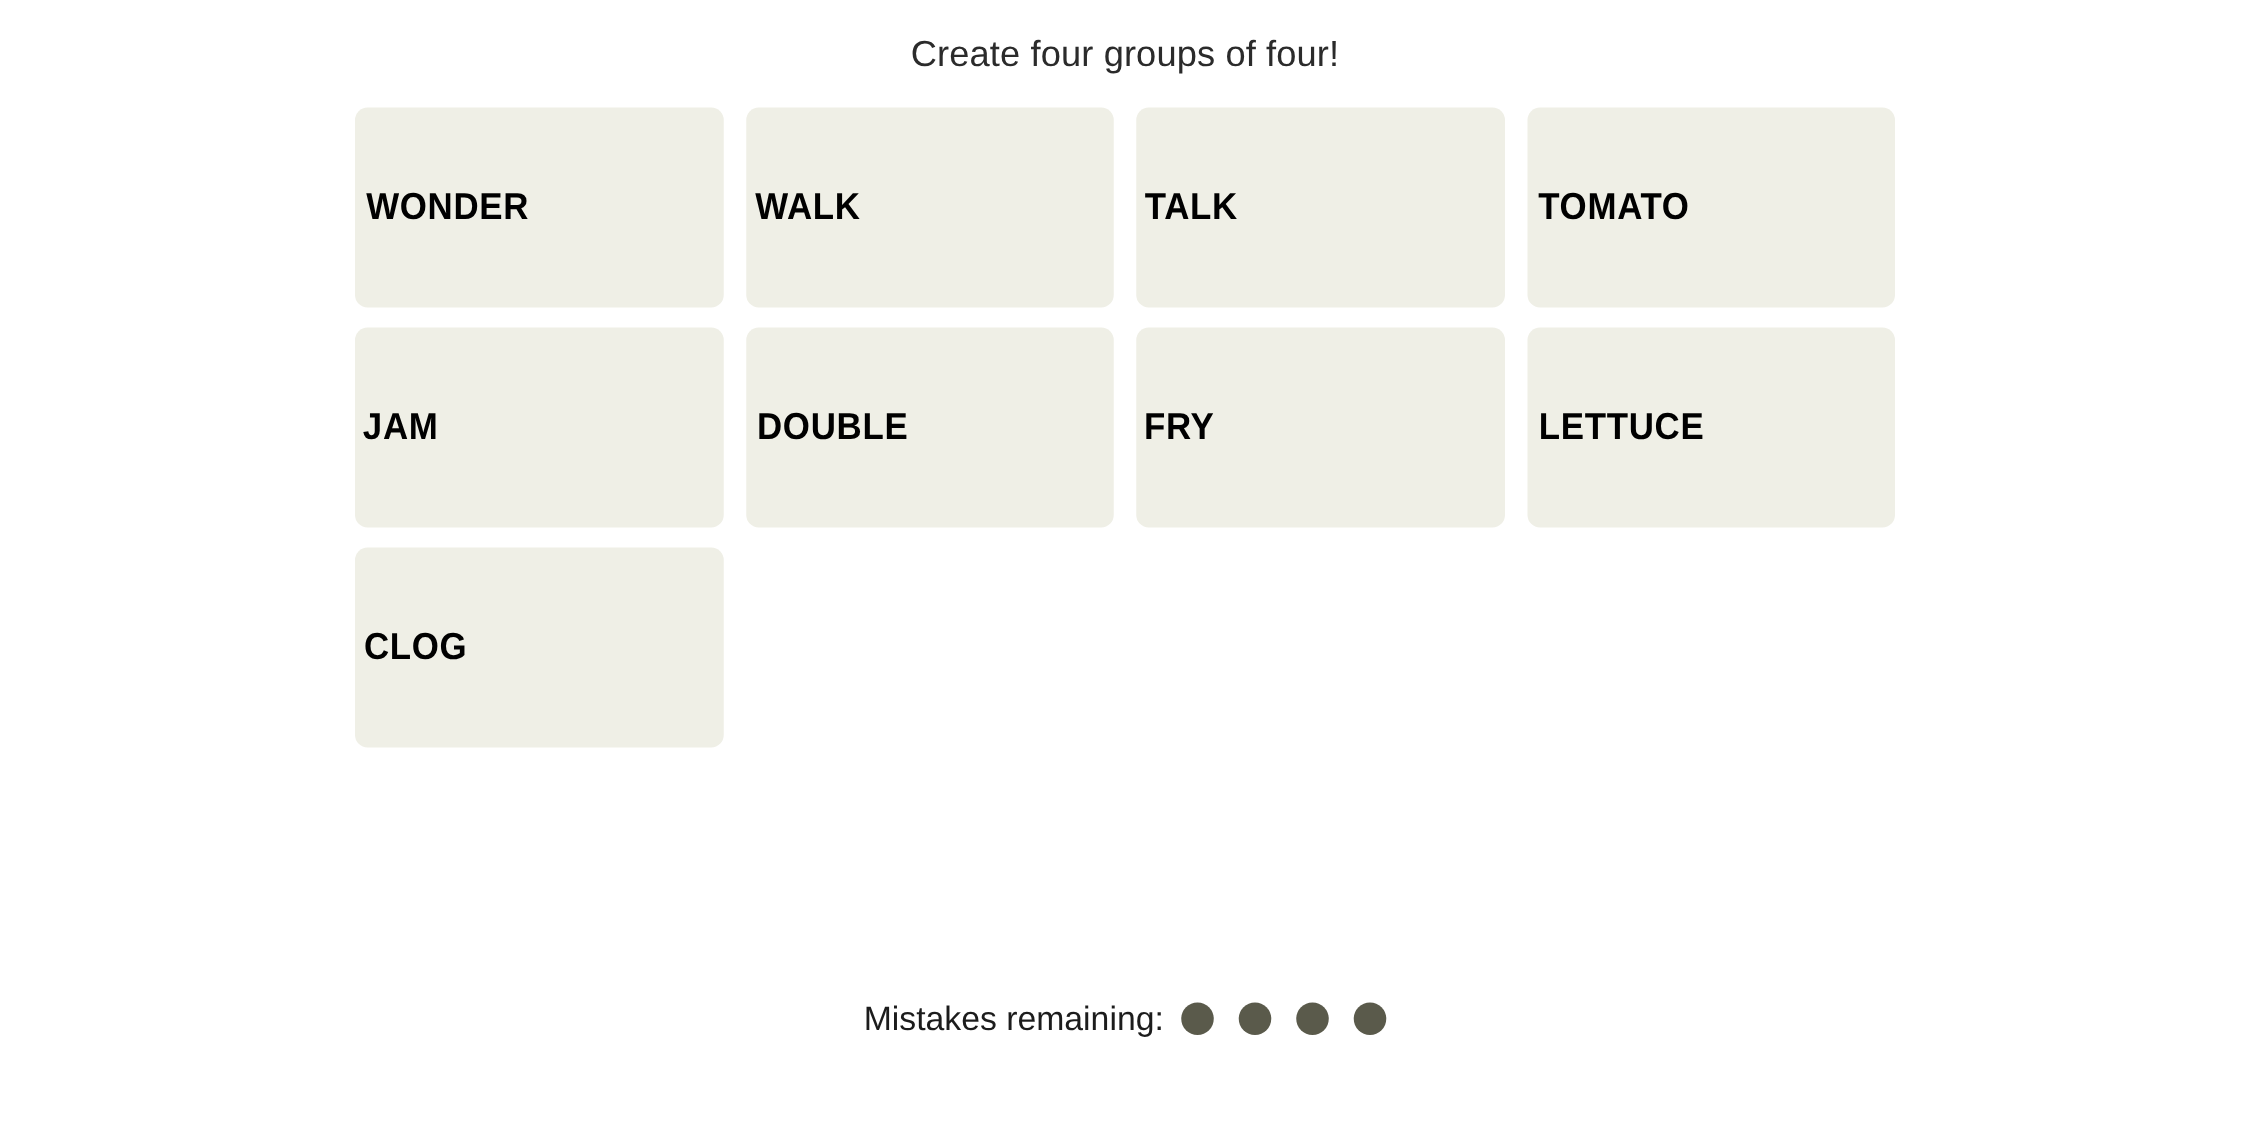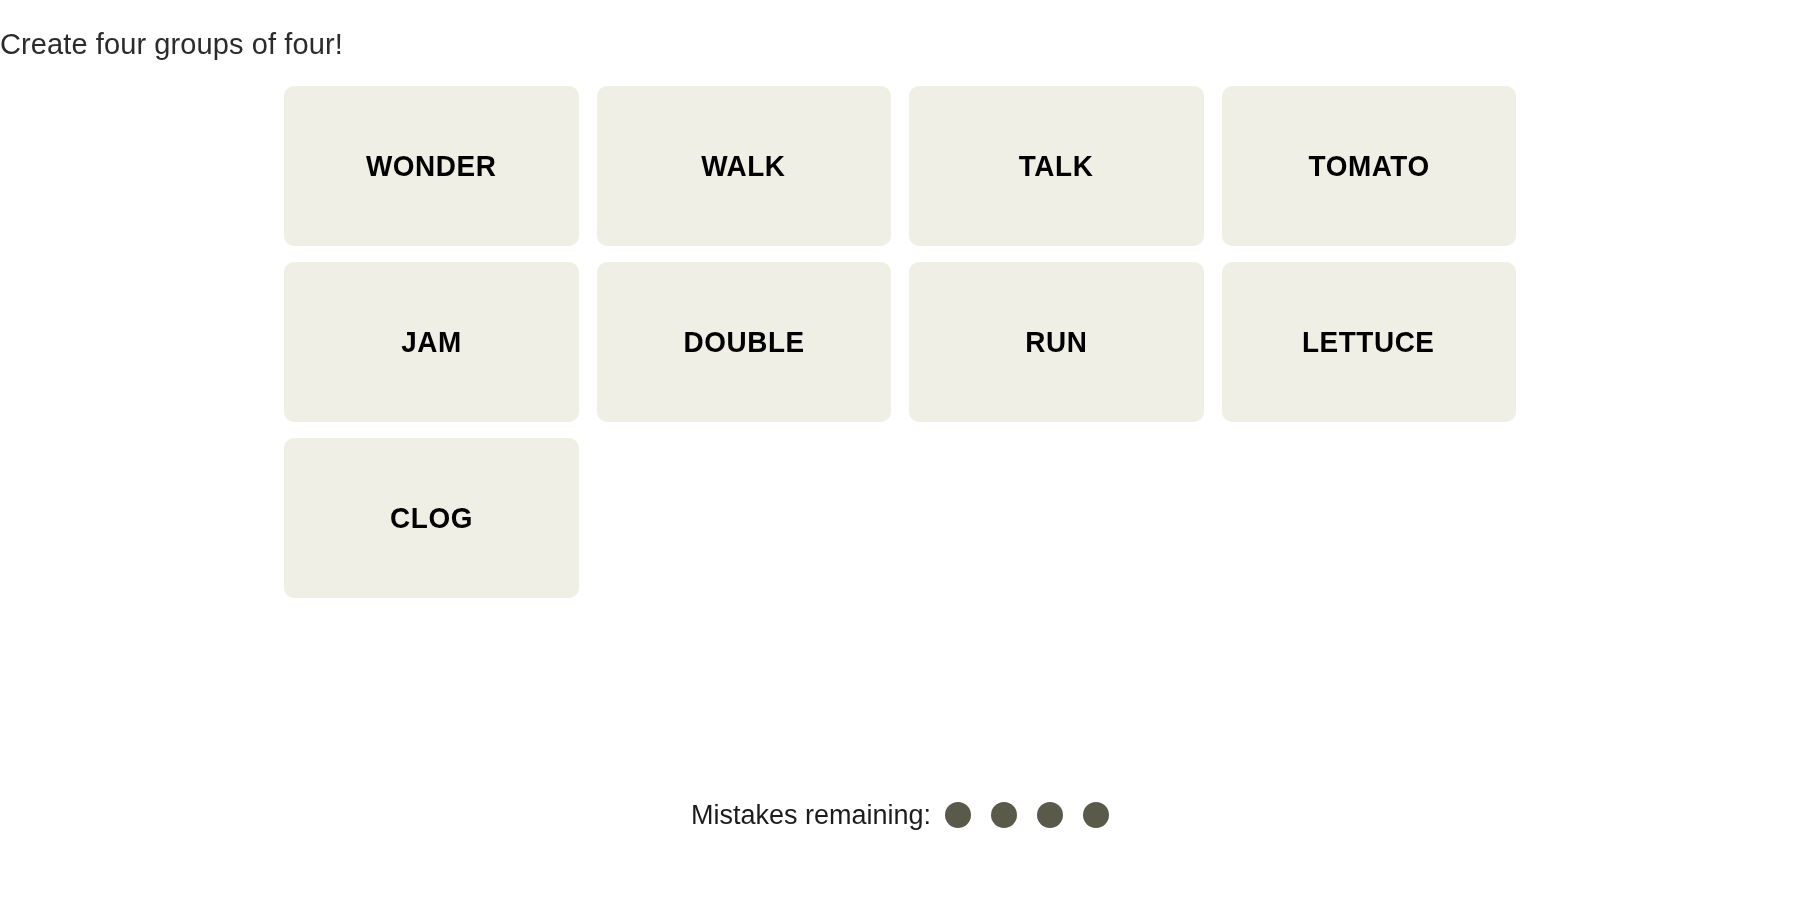--- a/index.html
+++ b/index.html
@@ -16,20 +16,21 @@
     font-family: "Liberation Sans", "DejaVu Sans", sans-serif;
     color: #121212;
     display: flex;
     flex-direction: column;
     align-items: center;
   }
 
   
   .puzzle-header {
     width: 100%;
+    text-align: center;
     margin-top: 27px;
     margin-bottom: 0;
   }
 
   .puzzle-title {
     font-family: "Liberation Sans", "DejaVu Sans", sans-serif;
     font-size: 29px;
     font-weight: 400;
     color: #2b2b2b;
     letter-spacing: 0.1px;
@@ -46,21 +47,21 @@
     column-gap: 18px;
     row-gap: 16px;
   }
 
   .tile {
     background: #efefe6;
     border: none;
     border-radius: 10px;
     display: flex;
     align-items: center;
-    justify-content: center;
+    justify-content: flex-start;
     cursor: pointer;
     user-select: none;
     padding: 4px;
     overflow: hidden;
   }
 
   .tile-label {
     font-family: "Liberation Sans Narrow", "Liberation Sans", "DejaVu Sans Condensed", "DejaVu Sans", sans-serif;
     font-weight: 700;
     font-size: 30px;
@@ -123,21 +124,21 @@
     <button class="tile">
       <span class="tile-label">TOMATO</span>
     </button>
     <button class="tile">
       <span class="tile-label">JAM</span>
     </button>
     <button class="tile">
       <span class="tile-label">DOUBLE</span>
     </button>
     <button class="tile">
-      <span class="tile-label">RUN</span>
+      <span class="tile-label">FRY</span>
     </button>
     <button class="tile">
       <span class="tile-label">LETTUCE</span>
     </button>
     <button class="tile">
       <span class="tile-label">CLOG</span>
     </button>
   </div>
 
 <div class="mistakes-row">

